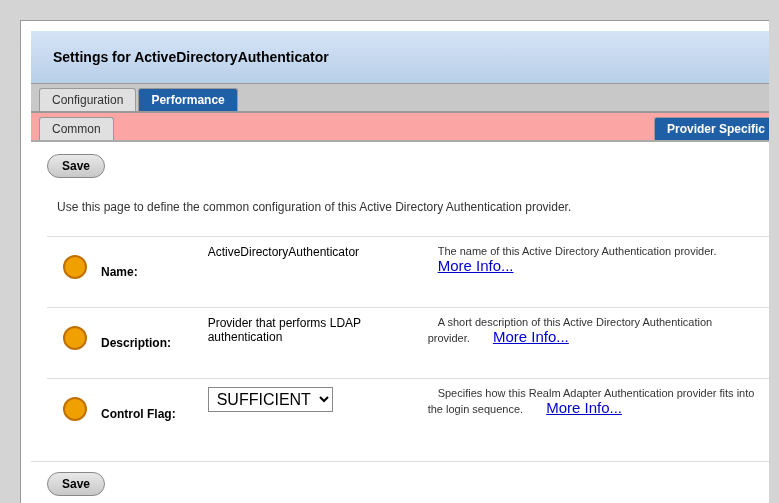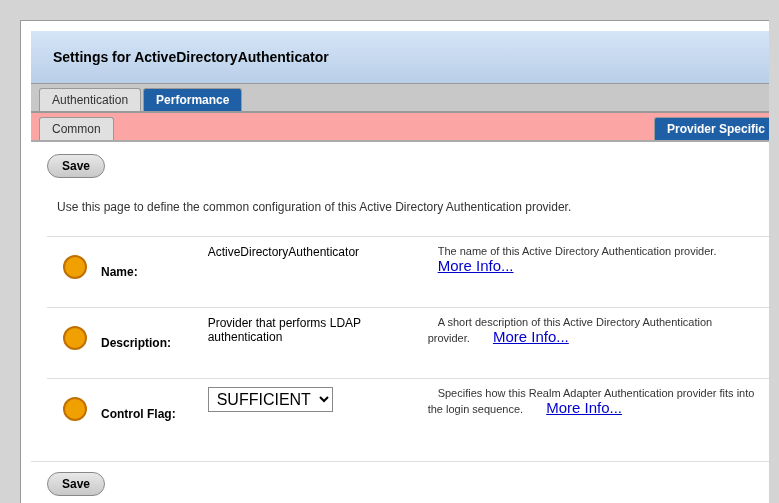--- a/index.html
+++ b/index.html
@@ -134,21 +134,21 @@
 </head>
 <body>
 
 <div class="window">
 
   <div class="title-bar">
     <h1>Settings for ActiveDirectoryAuthenticator</h1>
   </div>
 
   <div class="tab-row">
-    <div class="tab">Authentication</div>
+    <div class="tab">Configuration</div>
     <div class="tab active">Performance</div>
   </div>
 
   <div class="tab-row-2">
     <div class="tab">Common</div>
     <div class="tab active">Provider Specific</div>
   </div>
 
   <div class="content-area">
     

